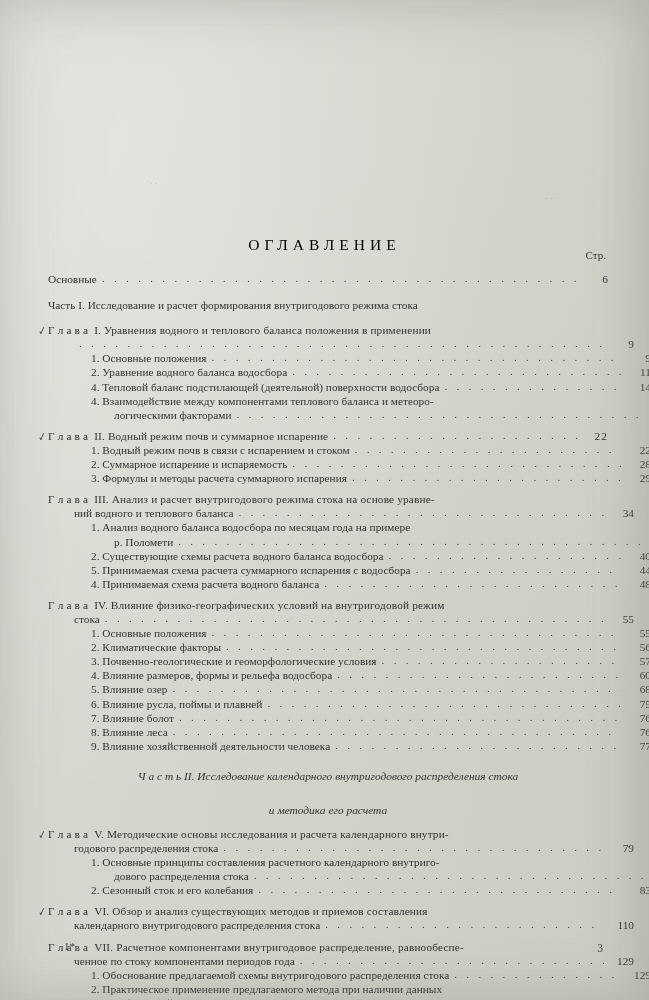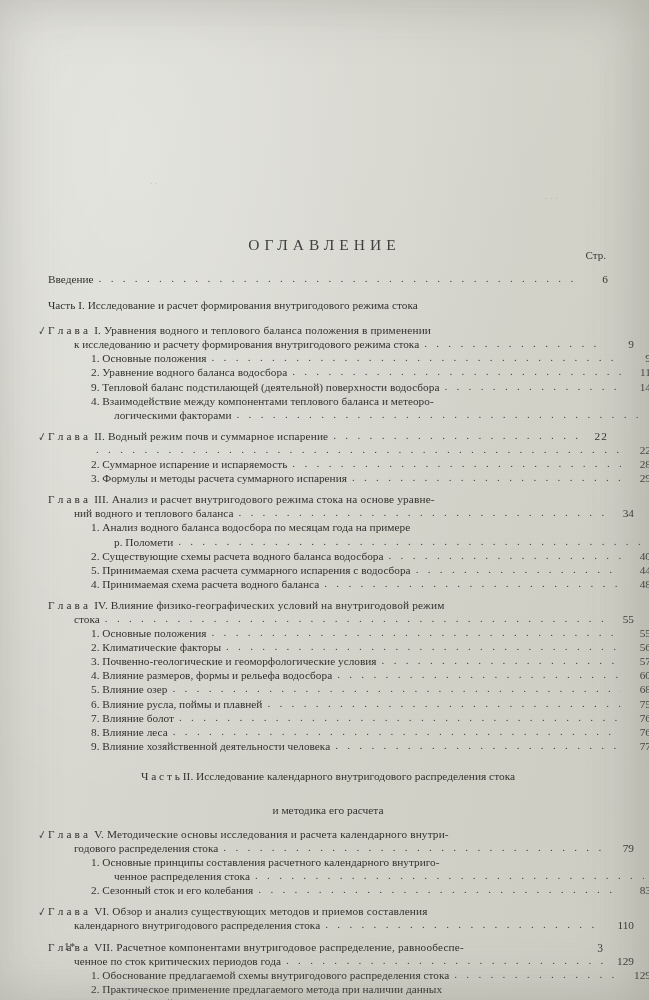--- a/index.html
+++ b/index.html
@@ -45,21 +45,21 @@
     height: 1000px;
   }
 
   .toc-title {
     position: absolute;
     top: 236px;
     left: 0; right: 0;
     text-align: center;
     font-size: 15.5px;
     letter-spacing: 5px;
-    color: #404040;
+    color: #000000;
   }
   .str-label {
     position: absolute;
     top: 249px;
     right: 43px;
     font-size: 11px;
     color: #3a3a38;
   }
 
   .body-block {
@@ -123,20 +123,21 @@
   }
   .part-line {
     padding-left: 0px;
   }
   .part2 {
     text-align: center;
     margin-top: 16px;
     margin-bottom: 9px;
     font-size: 11.4px;
     line-height: 14.5px;
+    font-style: italic;
   }
   .intro {
     margin-bottom: 9px;
   }
   .check {
     position: absolute;
     left: -11px;
     top: 1px;
     font-size: 12px;
     color: #4a4a48;
@@ -169,72 +170,72 @@
 <div class="page"></div>
 <div class="noise"></div>
 
 <div class="content">
 
   <div class="toc-title">ОГЛАВЛЕНИЕ</div>
   <div class="str-label">Стр.</div>
 
   <div class="body-block" id="toc">
       <div class="row intro">
-        <span class="txt">Введение</span>
+        <span class="txt">Основные</span>
         <span class="dots">. . . . . . . . . . . . . . . . . . . . . . . . . . . . . . . . . . . . . . . . . . . . . . . . . . . . . . . . . . . . . . . . . . . . . . . .</span>
         <span class="pg">6</span>
       </div>
       <div class="row part part-line nodots">
         <span class="txt">Часть I. Исследование и расчет формирования внутригодового режима стока</span>
         <span class="dots">. . . . . . . . . . . . . . . . . . . . . . . . . . . . . . . . . . . . . . . . . . . . . . . . . . . . . . . . . . . . . . . . . . . . . . . .</span>
         <span class="pg"></span>
       </div>
       <div class="row chapter chap-head nodots">
         <span class="check">✓</span>
         <span class="txt">Г л а в а  I. Уравнения водного и теплового баланса положения в применении</span>
         <span class="dots">. . . . . . . . . . . . . . . . . . . . . . . . . . . . . . . . . . . . . . . . . . . . . . . . . . . . . . . . . . . . . . . . . . . . . . . .</span>
         <span class="pg"></span>
       </div>
       <div class="row cont">
-        <span class="txt">к исследованию и расчету формирования внутригодового режима стока</span>
         <span class="dots">. . . . . . . . . . . . . . . . . . . . . . . . . . . . . . . . . . . . . . . . . . . . . . . . . . . . . . . . . . . . . . . . . . . . . . . .</span>
         <span class="pg">9</span>
       </div>
       <div class="row sub">
         <span class="txt">1. Основные положения</span>
         <span class="dots">. . . . . . . . . . . . . . . . . . . . . . . . . . . . . . . . . . . . . . . . . . . . . . . . . . . . . . . . . . . . . . . . . . . . . . . .</span>
         <span class="pg">9</span>
       </div>
       <div class="row sub">
         <span class="txt">2. Уравнение водного баланса водосбора</span>
         <span class="dots">. . . . . . . . . . . . . . . . . . . . . . . . . . . . . . . . . . . . . . . . . . . . . . . . . . . . . . . . . . . . . . . . . . . . . . . .</span>
         <span class="pg">11</span>
       </div>
       <div class="row sub">
-        <span class="txt">9. Тепловой баланс подстилающей (деятельной) поверхности водосбора</span>
+        <span class="txt">4. Тепловой баланс подстилающей (деятельной) поверхности водосбора</span>
         <span class="dots">. . . . . . . . . . . . . . . . . . . . . . . . . . . . . . . . . . . . . . . . . . . . . . . . . . . . . . . . . . . . . . . . . . . . . . . .</span>
         <span class="pg">14</span>
       </div>
       <div class="row sub nodots">
         <span class="txt">4. Взаимодействие между компонентами теплового баланса и метеоро-</span>
         <span class="dots">. . . . . . . . . . . . . . . . . . . . . . . . . . . . . . . . . . . . . . . . . . . . . . . . . . . . . . . . . . . . . . . . . . . . . . . .</span>
         <span class="pg"></span>
       </div>
       <div class="row cont-sub">
         <span class="txt">логическими факторами</span>
         <span class="dots">. . . . . . . . . . . . . . . . . . . . . . . . . . . . . . . . . . . . . . . . . . . . . . . . . . . . . . . . . . . . . . . . . . . . . . . .</span>
         <span class="pg">20</span>
       </div>
       <div class="row chapter chap-head">
         <span class="check">✓</span>
         <span class="txt">Г л а в а  II. Водный режим почв и суммарное испарение</span>
         <span class="dots">. . . . . . . . . . . . . . . . . . . . . . . . . . . . . . . . . . . . . . . . . . . . . . . . . . . . . . . . . . . . . . . . . . . . . . . .</span>
         <span class="pg">22</span>
       </div>
       <div class="row sub">
+        <span class="txt">1. Водный режим почв в связи с испарением и стоком</span>
         <span class="dots">. . . . . . . . . . . . . . . . . . . . . . . . . . . . . . . . . . . . . . . . . . . . . . . . . . . . . . . . . . . . . . . . . . . . . . . .</span>
         <span class="pg">22</span>
       </div>
       <div class="row sub">
         <span class="txt">2. Суммарное испарение и испаряемость</span>
         <span class="dots">. . . . . . . . . . . . . . . . . . . . . . . . . . . . . . . . . . . . . . . . . . . . . . . . . . . . . . . . . . . . . . . . . . . . . . . .</span>
         <span class="pg">28</span>
       </div>
       <div class="row sub">
         <span class="txt">3. Формулы и методы расчета суммарного испарения</span>
@@ -343,21 +344,21 @@
         <span class="txt">годового распределения стока</span>
         <span class="dots">. . . . . . . . . . . . . . . . . . . . . . . . . . . . . . . . . . . . . . . . . . . . . . . . . . . . . . . . . . . . . . . . . . . . . . . .</span>
         <span class="pg">79</span>
       </div>
       <div class="row sub nodots">
         <span class="txt">1. Основные принципы составления расчетного календарного внутриго-</span>
         <span class="dots">. . . . . . . . . . . . . . . . . . . . . . . . . . . . . . . . . . . . . . . . . . . . . . . . . . . . . . . . . . . . . . . . . . . . . . . .</span>
         <span class="pg"></span>
       </div>
       <div class="row cont-sub">
-        <span class="txt">ченное распределения стока</span>
+        <span class="txt">дового распределения стока</span>
         <span class="dots">. . . . . . . . . . . . . . . . . . . . . . . . . . . . . . . . . . . . . . . . . . . . . . . . . . . . . . . . . . . . . . . . . . . . . . . .</span>
         <span class="pg">79</span>
       </div>
       <div class="row sub">
         <span class="txt">2. Сезонный сток и его колебания</span>
         <span class="dots">. . . . . . . . . . . . . . . . . . . . . . . . . . . . . . . . . . . . . . . . . . . . . . . . . . . . . . . . . . . . . . . . . . . . . . . .</span>
         <span class="pg">83</span>
       </div>
       <div class="row chapter chap-head nodots">
         <span class="check">✓</span>
@@ -369,21 +370,21 @@
         <span class="txt">календарного внутригодового распределения стока</span>
         <span class="dots">. . . . . . . . . . . . . . . . . . . . . . . . . . . . . . . . . . . . . . . . . . . . . . . . . . . . . . . . . . . . . . . . . . . . . . . .</span>
         <span class="pg">110</span>
       </div>
       <div class="row chapter chap-head nodots">
         <span class="txt">Г л а в а  VII. Расчетное компонентами внутригодовое распределение, равнообеспе-</span>
         <span class="dots">. . . . . . . . . . . . . . . . . . . . . . . . . . . . . . . . . . . . . . . . . . . . . . . . . . . . . . . . . . . . . . . . . . . . . . . .</span>
         <span class="pg"></span>
       </div>
       <div class="row cont">
-        <span class="txt">ченное по сток критических периодов года</span>
+        <span class="txt">ченное по стоку компонентами периодов года</span>
         <span class="dots">. . . . . . . . . . . . . . . . . . . . . . . . . . . . . . . . . . . . . . . . . . . . . . . . . . . . . . . . . . . . . . . . . . . . . . . .</span>
         <span class="pg">129</span>
       </div>
       <div class="row sub">
         <span class="txt">1. Обоснование предлагаемой схемы внутригодового распределения стока</span>
         <span class="dots">. . . . . . . . . . . . . . . . . . . . . . . . . . . . . . . . . . . . . . . . . . . . . . . . . . . . . . . . . . . . . . . . . . . . . . . .</span>
         <span class="pg">129</span>
       </div>
       <div class="row sub nodots">
         <span class="txt">2. Практическое применение предлагаемого метода при наличии данных</span>

